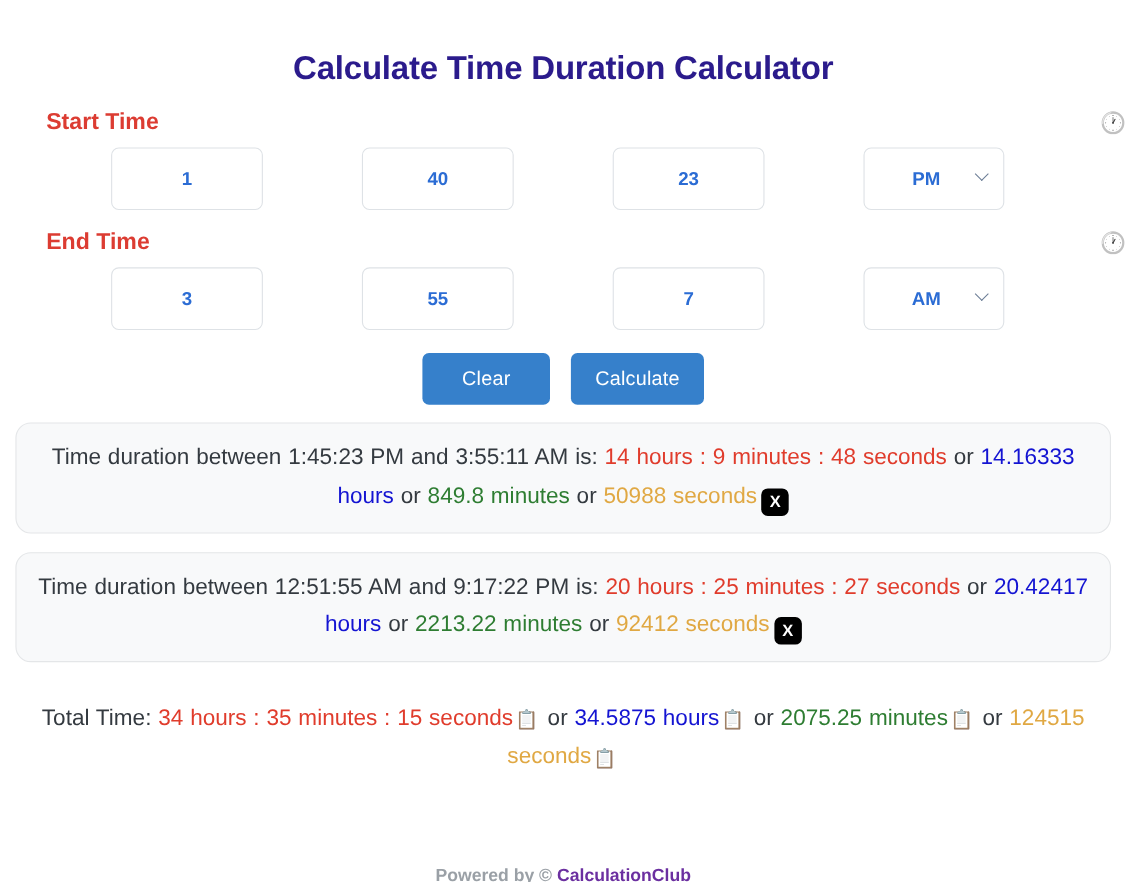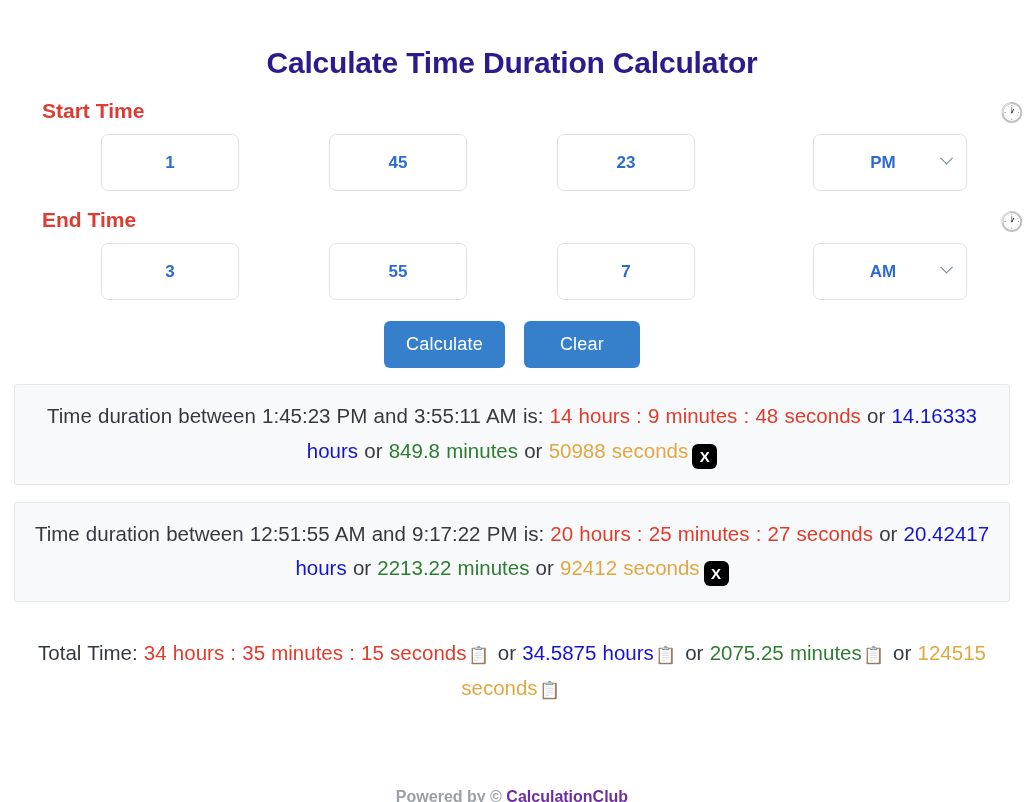--- a/index.html
+++ b/index.html
@@ -62,29 +62,28 @@
     font-size: 17px;
     font-weight: bold;
     display: flex;
     align-items: center;
     justify-content: center;
     outline: none;
     text-align: center;
     font-family: "Liberation Sans", sans-serif;
   }
   .select-wrap {
-    width: 154px;
+    width: 128px;
     height: 57px;
     border: 1px solid #DEE2E6;
     border-radius: 7px;
     background: #ffffff;
     display: flex;
     align-items: center;
     position: relative;
-    margin-left: 28px;
   }
   .select-wrap .val {
     flex: 1;
     text-align: center;
     color: #2B6CD4;
     font-size: 17px;
     font-weight: bold;
     padding-right: 14px;
   }
   .chev {
@@ -116,21 +115,21 @@
     cursor: pointer;
     letter-spacing: 0.2px;
   }
 
   
   .result-box {
     margin: 0 14px;
     margin-top: 16px;
     background: #F8F9FA;
     border: 1px solid #E4E6E8;
-    border-radius: 3px;
+    border-radius: 14px;
     padding: 14px 18px 15px 18px;
     text-align: center;
     font-size: 20.5px;
     line-height: 1.68;
     color: #343a40;
     word-spacing: 0.5px;
   }
   #result-box-2 { margin-top: 17px; }
 
   .c-red    { color: #E03C2C; }
@@ -197,21 +196,21 @@
   <div class="sec-label" id="start-label">
     <span>Start Time</span>
     <span class="clock">🕐</span>
   </div>
 
   <div class="row">
     <div class="cell">
       <div class="field">1</div>
     </div>
     <div class="cell">
-      <div class="field">45</div>
+      <div class="field">40</div>
     </div>
     <div class="cell">
       <div class="field">23</div>
     </div>
     <div class="cell">
       <div class="select-wrap">
         <span class="val">PM</span>
         <span class="chev"></span>
       </div>
     </div>
@@ -234,22 +233,22 @@
     </div>
     <div class="cell">
       <div class="select-wrap">
         <span class="val">AM</span>
         <span class="chev"></span>
       </div>
     </div>
   </div>
 
   <div class="btn-row">
+    <button class="btn">Clear</button>
     <button class="btn">Calculate</button>
-    <button class="btn">Clear</button>
   </div>
 
   <div class="result-box" id="result-box-1">
     <span class="c-dark">Time duration between</span>
     <span class="c-dark">1:45:23 PM</span>
     <span class="c-dark">and</span>
     <span class="c-dark">3:55:11 AM</span>
     <span class="c-dark">is:</span>
     <span class="c-red">14 hours : 9 minutes : 48 seconds</span>
     <span class="c-dark">or</span>

